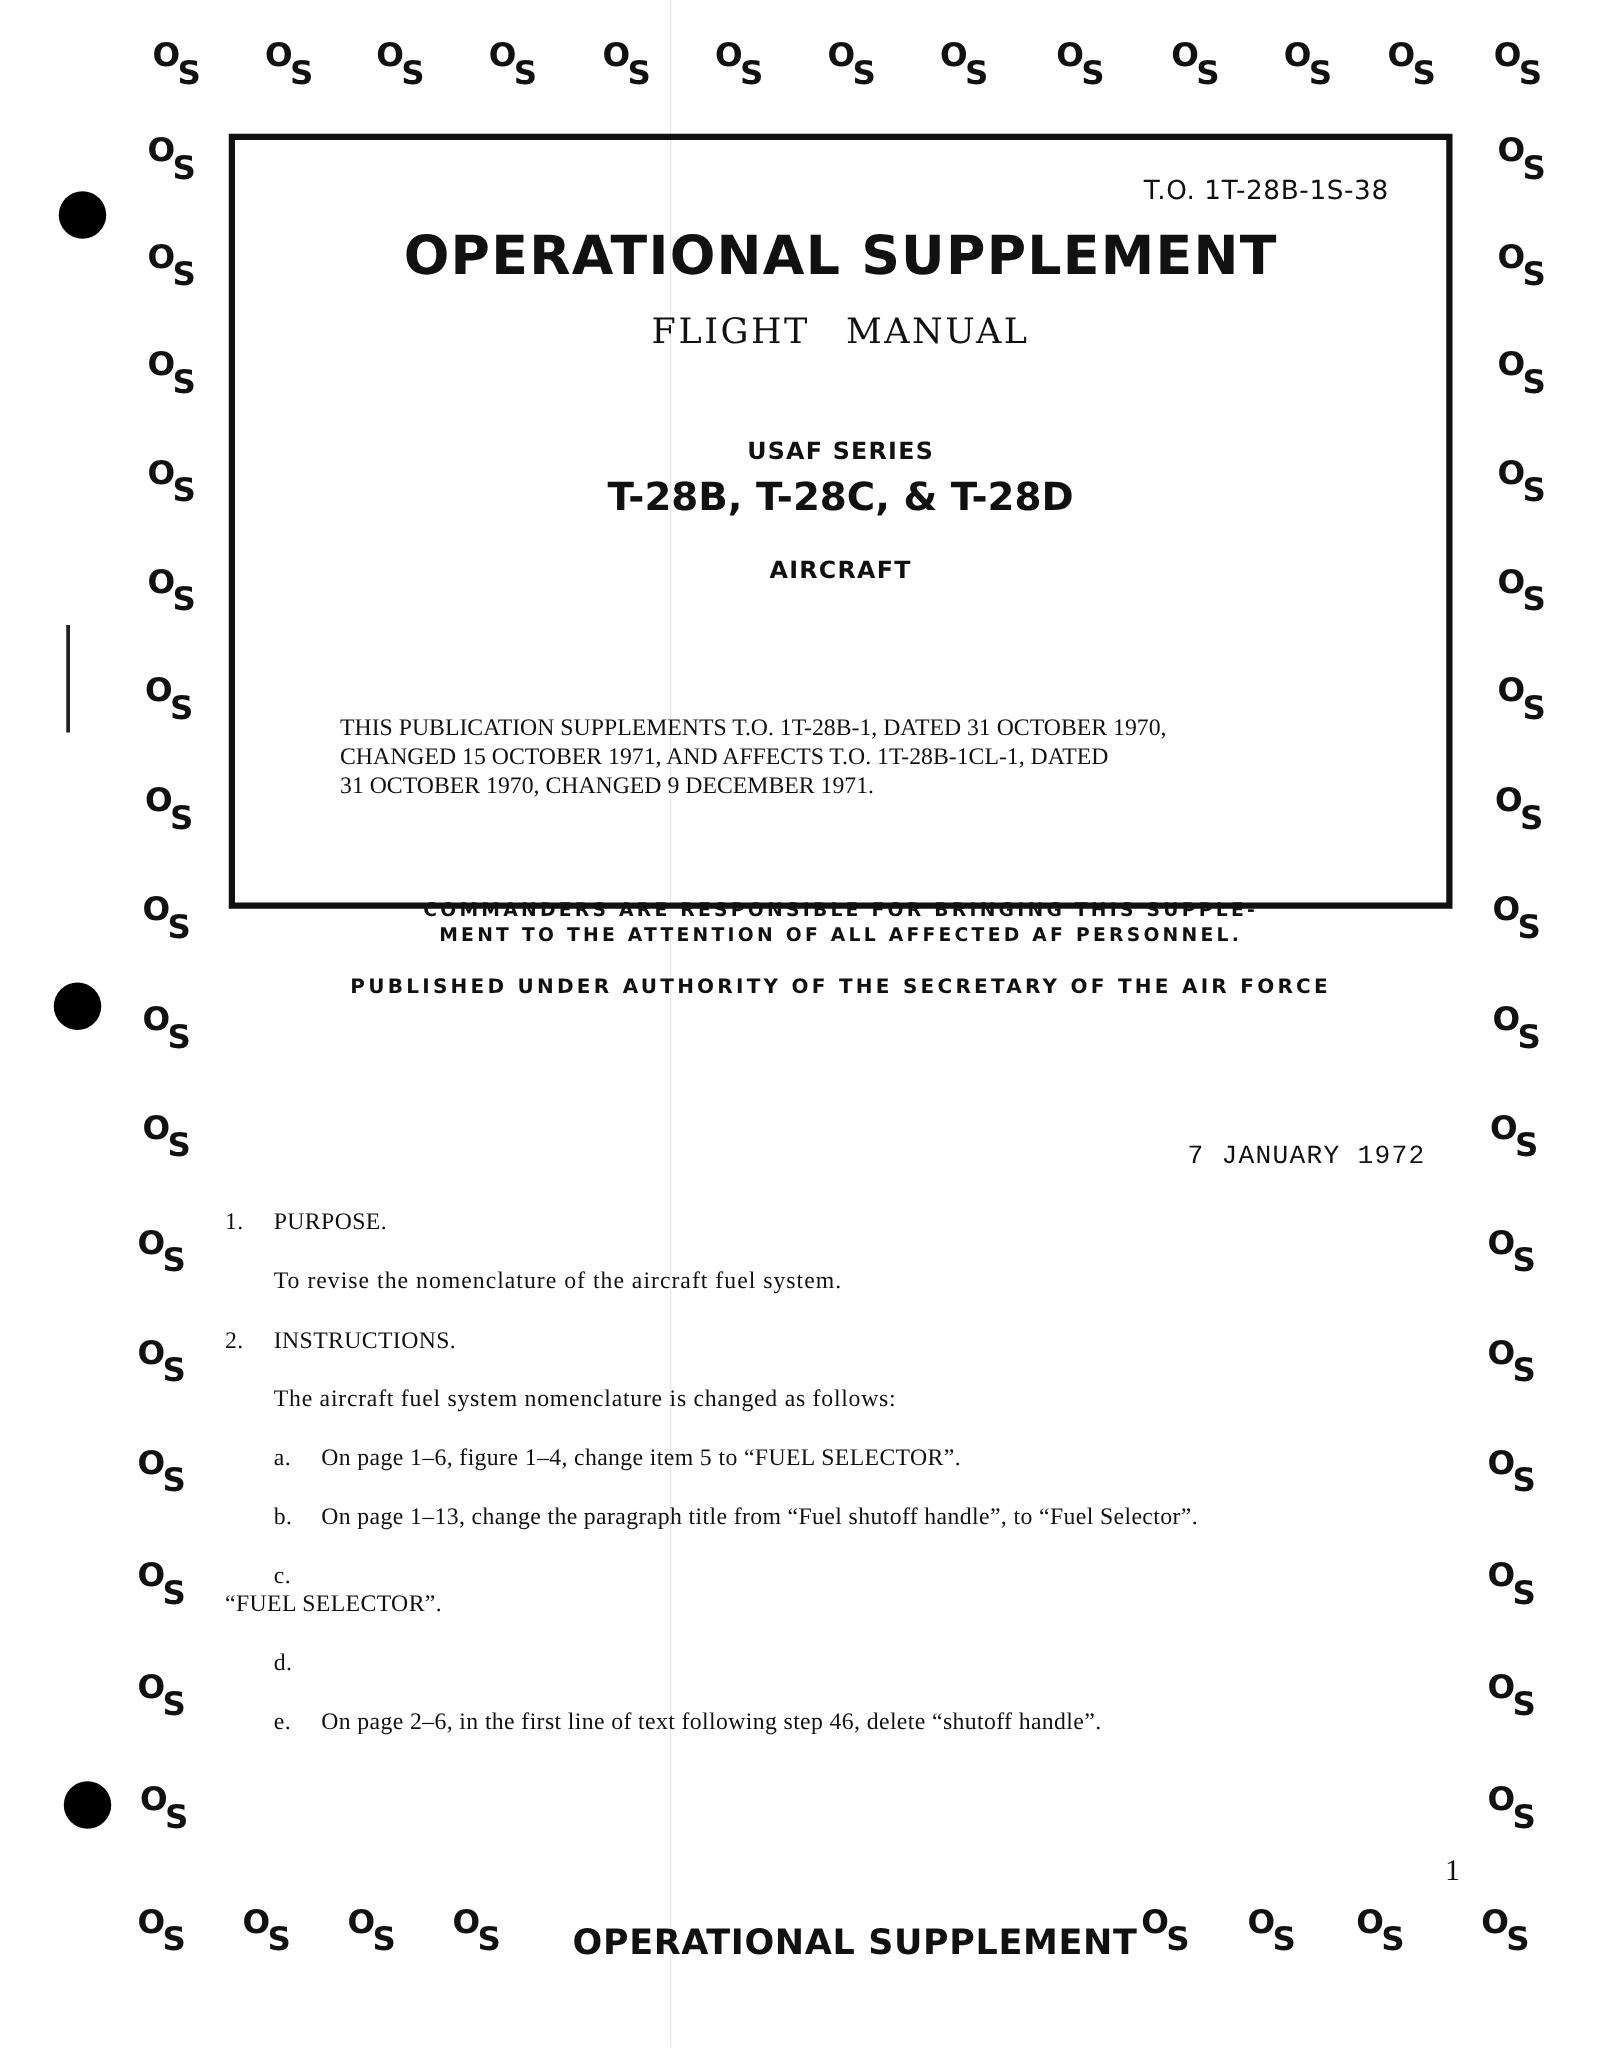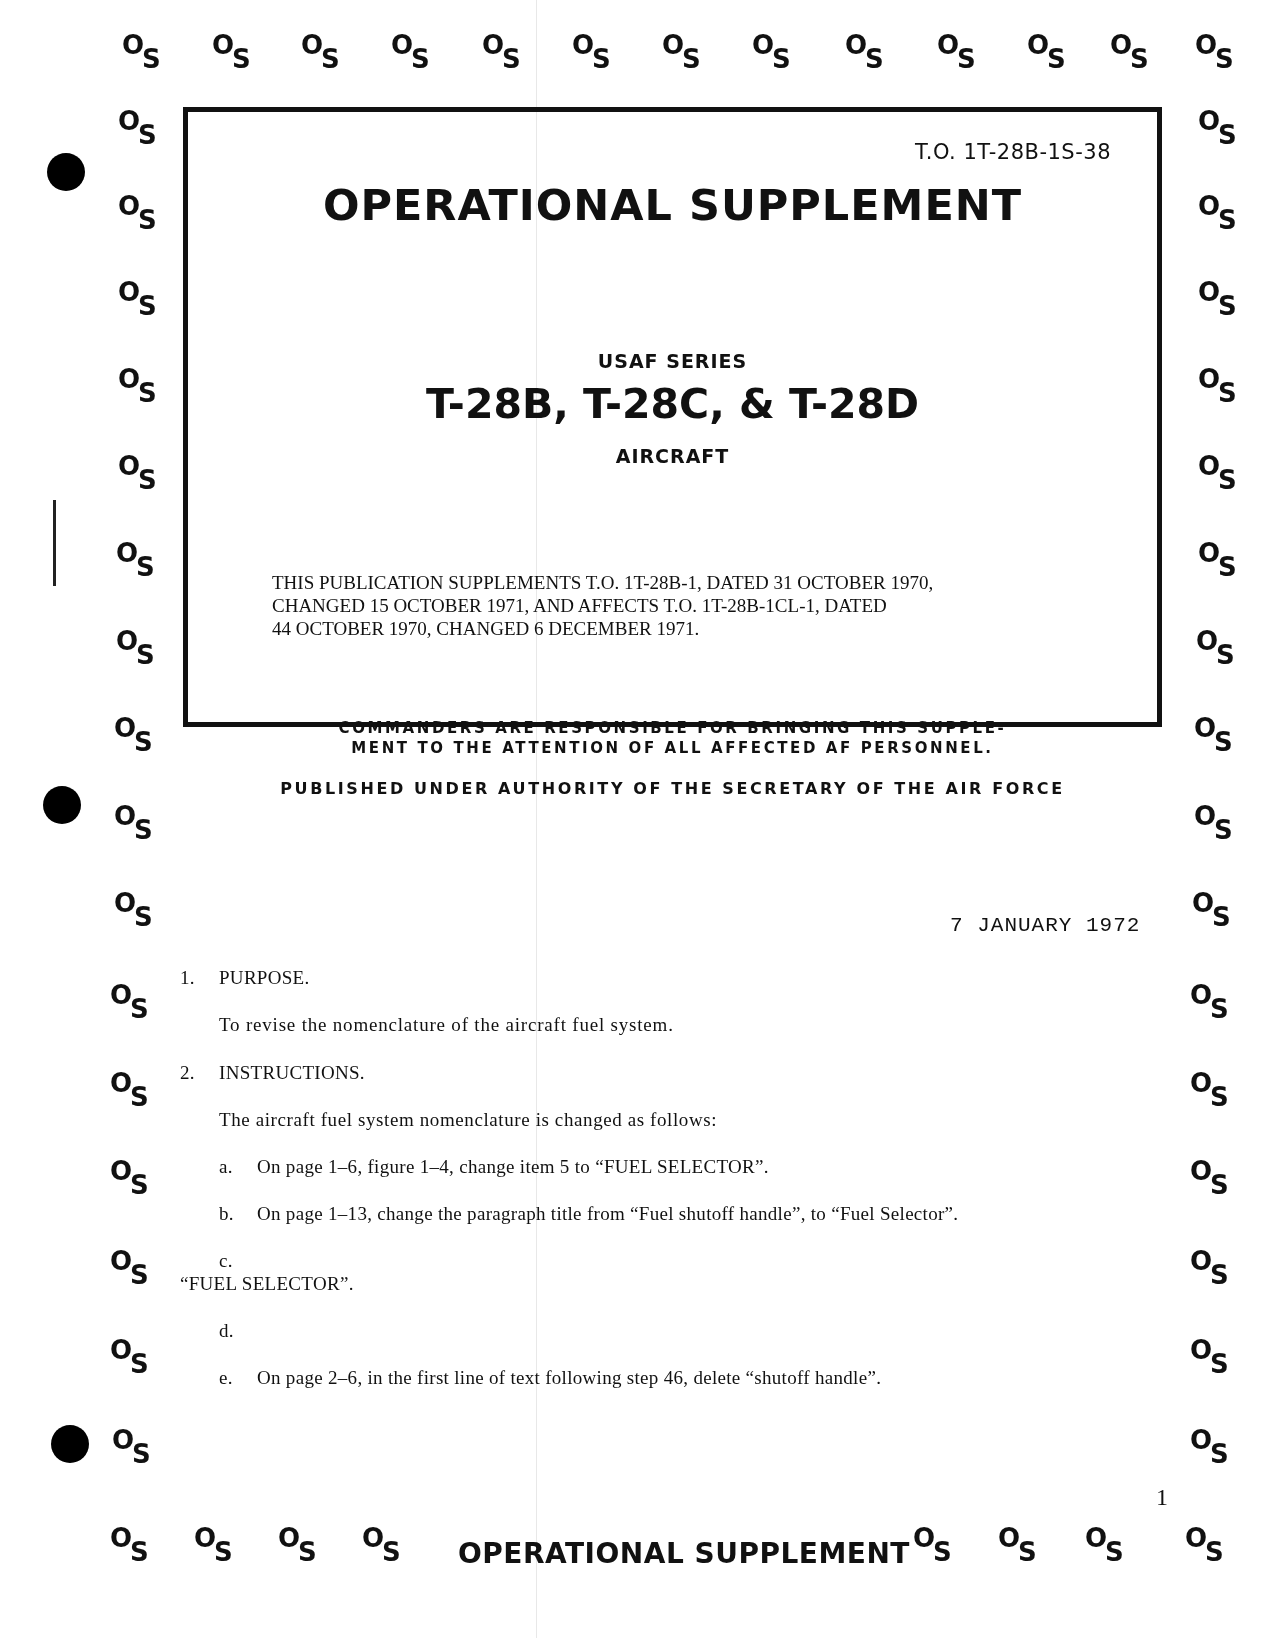--- a/index.html
+++ b/index.html
@@ -15,21 +15,21 @@
   .hole { position: absolute; width: 38px; height: 38px; border-radius: 50%; background: #000; }
   .edge-mark { position: absolute; left: 53px; top: 500px; width: 3px; height: 86px; background: #222; }
   .fold { position: absolute; left: 536px; top: 0; width: 1px; height: 1638px; background: #e8e8e8; }
 
   
   .header-box { position: absolute; left: 183px; top: 107px; width: 979px; height: 620px; border: 5px solid #111; box-sizing: border-box; }
   .to-number { position: absolute; right: 46px; top: 28px; font-family: "DejaVu Sans", sans-serif; font-size: 21px; letter-spacing: 0.5px; }
   .op-title { position: absolute; left: 0; right: 0; top: 68px; text-align: center; font-family: "DejaVu Sans", sans-serif; font-weight: bold; font-size: 43px; letter-spacing: 1px; }
   .fm-title { position: absolute; left: 0; right: 0; top: 136px; text-align: center; font-family: "DejaVu Serif", serif; font-size: 28px; letter-spacing: 2px; word-spacing: 18px; }
   .usaf { position: absolute; left: 0; right: 0; top: 238px; text-align: center; font-family: "DejaVu Sans", sans-serif; font-weight: bold; font-size: 19px; letter-spacing: 1px; }
-  .aircraft-models { position: absolute; left: 0; right: 0; top: 268px; text-align: center; font-family: "DejaVu Sans", sans-serif; font-weight: bold; font-size: 41px; }
+  .aircraft-models { position: absolute; left: 0; right: 0; top: 268px; text-align: center; font-family: "DejaVu Sans", sans-serif; font-weight: bold; font-size: 31px; }
   .aircraft-label { position: absolute; left: 0; right: 0; top: 333px; text-align: center; font-family: "DejaVu Sans", sans-serif; font-weight: bold; font-size: 19px; letter-spacing: 1px; }
   .supp-text { position: absolute; left: 84px; top: 459px; width: 820px; font-family: "Liberation Serif", serif; font-size: 19px; line-height: 23px; }
   .commanders { position: absolute; left: 0; right: 0; top: 606px; text-align: center; font-family: "DejaVu Sans", sans-serif; font-size: 15px; line-height: 20px; letter-spacing: 2.6px; font-weight: bold; }
   .published { position: absolute; left: 0; right: 0; top: 667px; text-align: center; font-family: "DejaVu Sans", sans-serif; font-size: 16px; letter-spacing: 2.6px; font-weight: bold; }
 
   .issue-date { position: absolute; left: 950px; top: 914px; font-family: Liberation Mono, monospace; font-size: 21px; letter-spacing: 1px; }
 
   
   .body-text { font-family: "Liberation Serif", serif; font-size: 19px; position: absolute; letter-spacing: 0.3px; }
   .para-num { position: absolute; }
@@ -261,27 +261,28 @@
       </div>
       <div class="os" style="left: 1185px; top: 1525px;">
         <span class="o">O</span>
         <span class="s">S</span>
       </div>
     </div>
 
   <div class="header-box">
     <div class="to-number">T.O. 1T-28B-1S-38</div>
     <div class="op-title">OPERATIONAL SUPPLEMENT</div>
+    <div class="fm-title">FLIGHT MANUAL</div>
     <div class="usaf">USAF SERIES</div>
     <div class="aircraft-models">T-28B, T-28C, &amp; T-28D</div>
     <div class="aircraft-label">AIRCRAFT</div>
     <div class="supp-text">
       <div>THIS PUBLICATION SUPPLEMENTS T.O. 1T-28B-1, DATED 31 OCTOBER 1970,</div>
       <div>CHANGED 15 OCTOBER 1971, AND AFFECTS T.O. 1T-28B-1CL-1, DATED</div>
-      <div>44 OCTOBER 1970, CHANGED 6 DECEMBER 1971.</div>
+      <div>31 OCTOBER 1970, CHANGED 9 DECEMBER 1971.</div>
     </div>
     <div class="commanders">
       <div>COMMANDERS ARE RESPONSIBLE FOR BRINGING THIS SUPPLE-</div>
       <div>MENT TO THE ATTENTION OF ALL AFFECTED AF PERSONNEL.</div>
     </div>
     <div class="published">PUBLISHED UNDER AUTHORITY OF THE SECRETARY OF THE AIR FORCE</div>
   </div>
 
   <div class="issue-date">7 JANUARY 1972</div>
 

